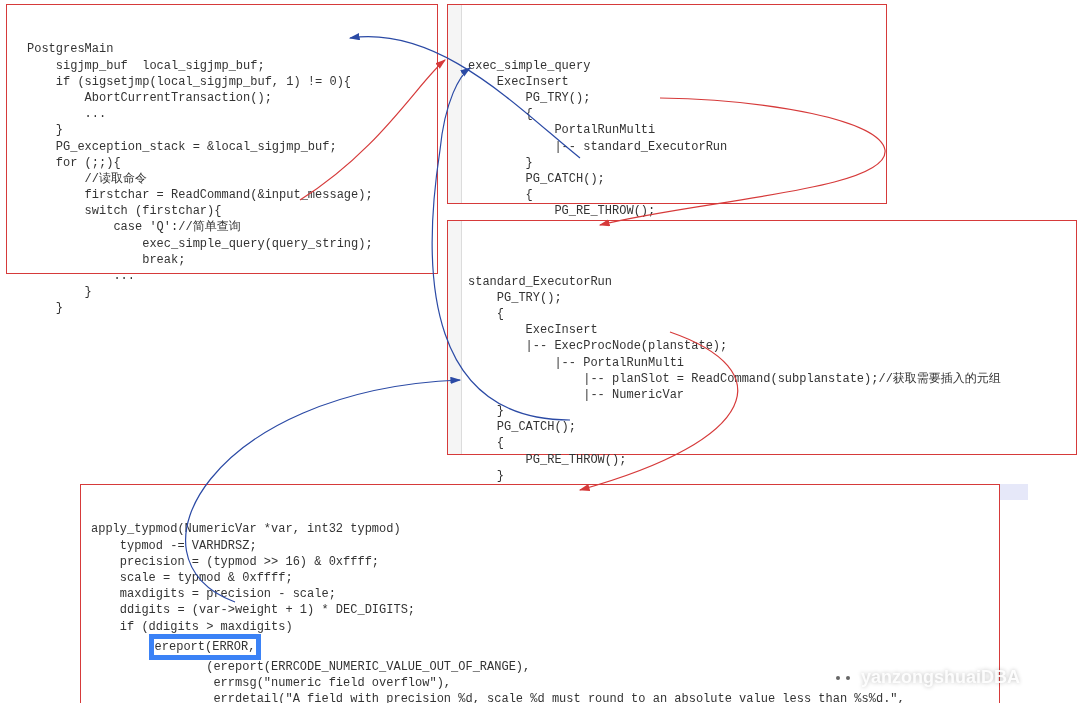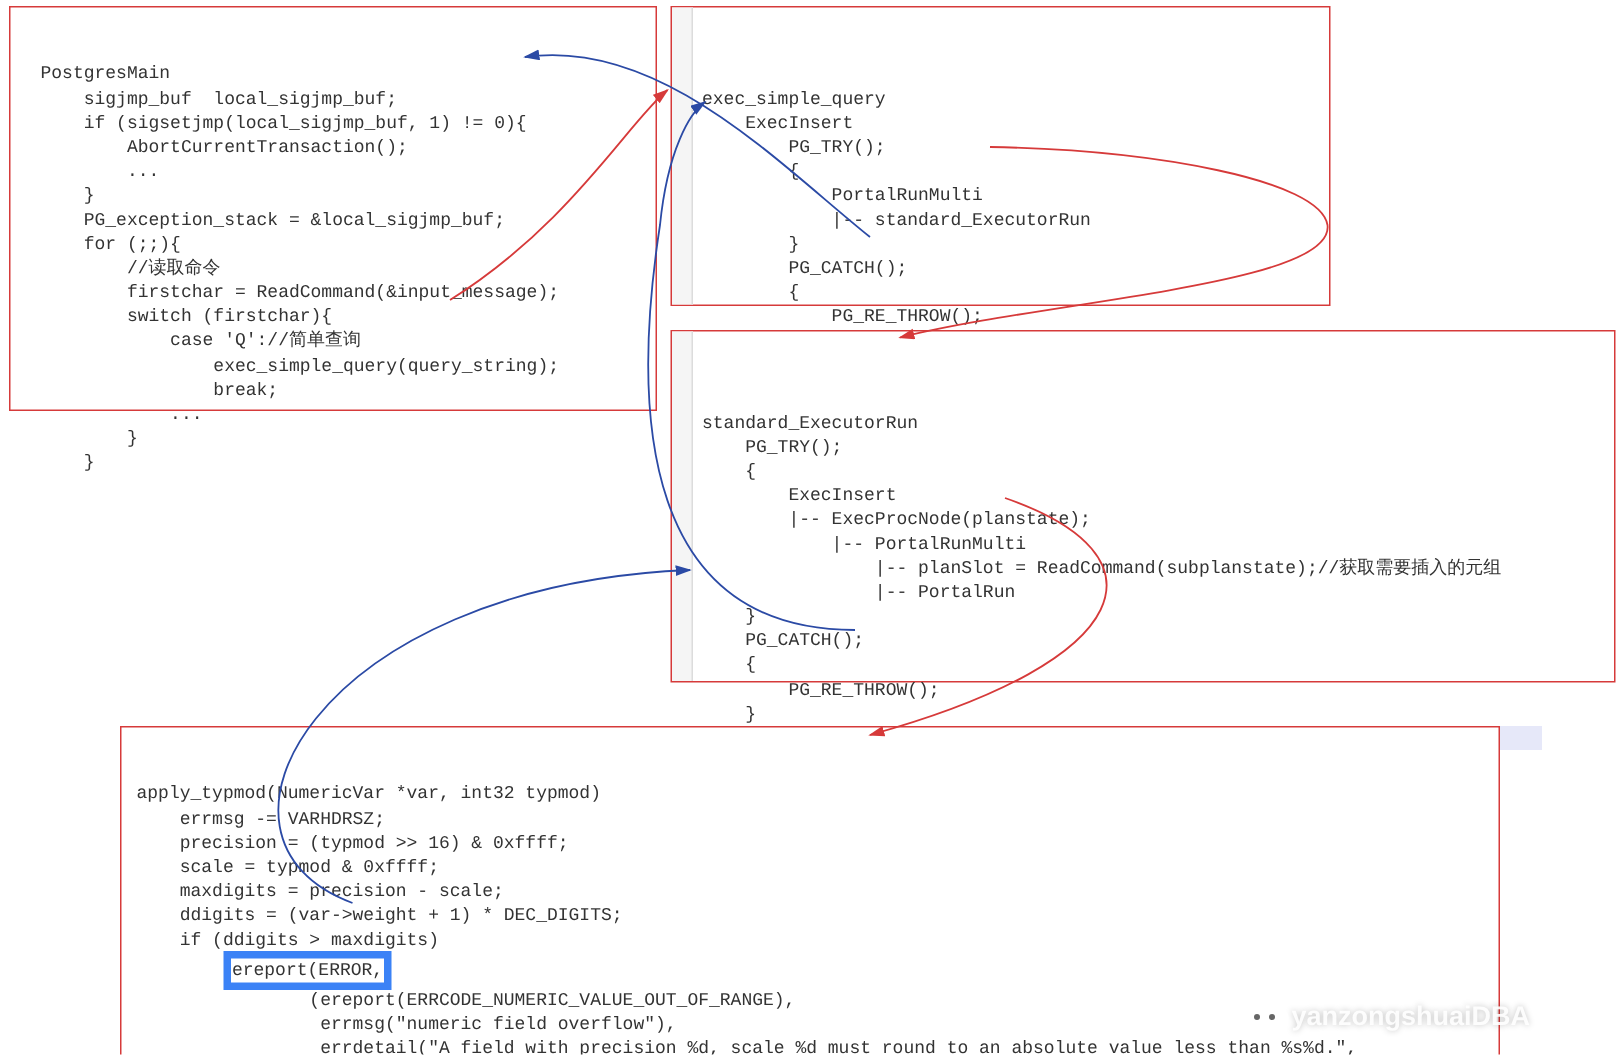--- a/index.html
+++ b/index.html
@@ -121,32 +121,32 @@
 
 <div class="code-box" style="left:447px; top:220px; width:630px; height:235px;">
   <div class="gutter"></div>
   <div class="content"><span>standard_ExecutorRun</span>
 <span>    PG_TRY();</span>
 <span>    {</span>
 <span>        ExecInsert</span>
 <span>        |-- ExecProcNode(planstate);</span>
 <span>            |-- PortalRunMulti</span>
 <span>                |-- planSlot = ReadCommand(subplanstate);//获取需要插入的元组</span>
-<span>                |-- PortalRun</span>
+<span>                |-- NumericVar</span>
 <span>    }</span>
 <span>    PG_CATCH();</span>
 <span>    {</span>
 <span>        PG_RE_THROW();</span>
 <span>    }</span>
 <span class="hl-line">    PG_END_TRY();</span></div>
 </div>
 
 <div class="code-box" style="left:80px; top:484px; width:920px; height:250px;">
   <div class="content" style="padding-left:4px;"><span>apply_typmod(NumericVar *var, int32 typmod)</span>
-<span>    errmsg -= VARHDRSZ;</span>
+<span>    typmod -= VARHDRSZ;</span>
 <span>    precision = (typmod &gt;&gt; 16) &amp; 0xffff;</span>
 <span>    scale = typmod &amp; 0xffff;</span>
 <span>    maxdigits = precision - scale;</span>
 <span>    ddigits = (var-&gt;weight + 1) * DEC_DIGITS;</span>
 <span>    if (ddigits &gt; maxdigits)</span>
 <span>        <span class="highlight-red">ereport(ERROR,</span></span>
 <span>                (ereport(ERRCODE_NUMERIC_VALUE_OUT_OF_RANGE),</span>
 <span>                 errmsg("numeric field overflow"),</span>
 <span>                 errdetail("A field with precision %d, scale %d must round to an absolute value less than %s%d.",</span>
 <span>                           precision, scale,/* Display 10^0 as 1 */</span>

